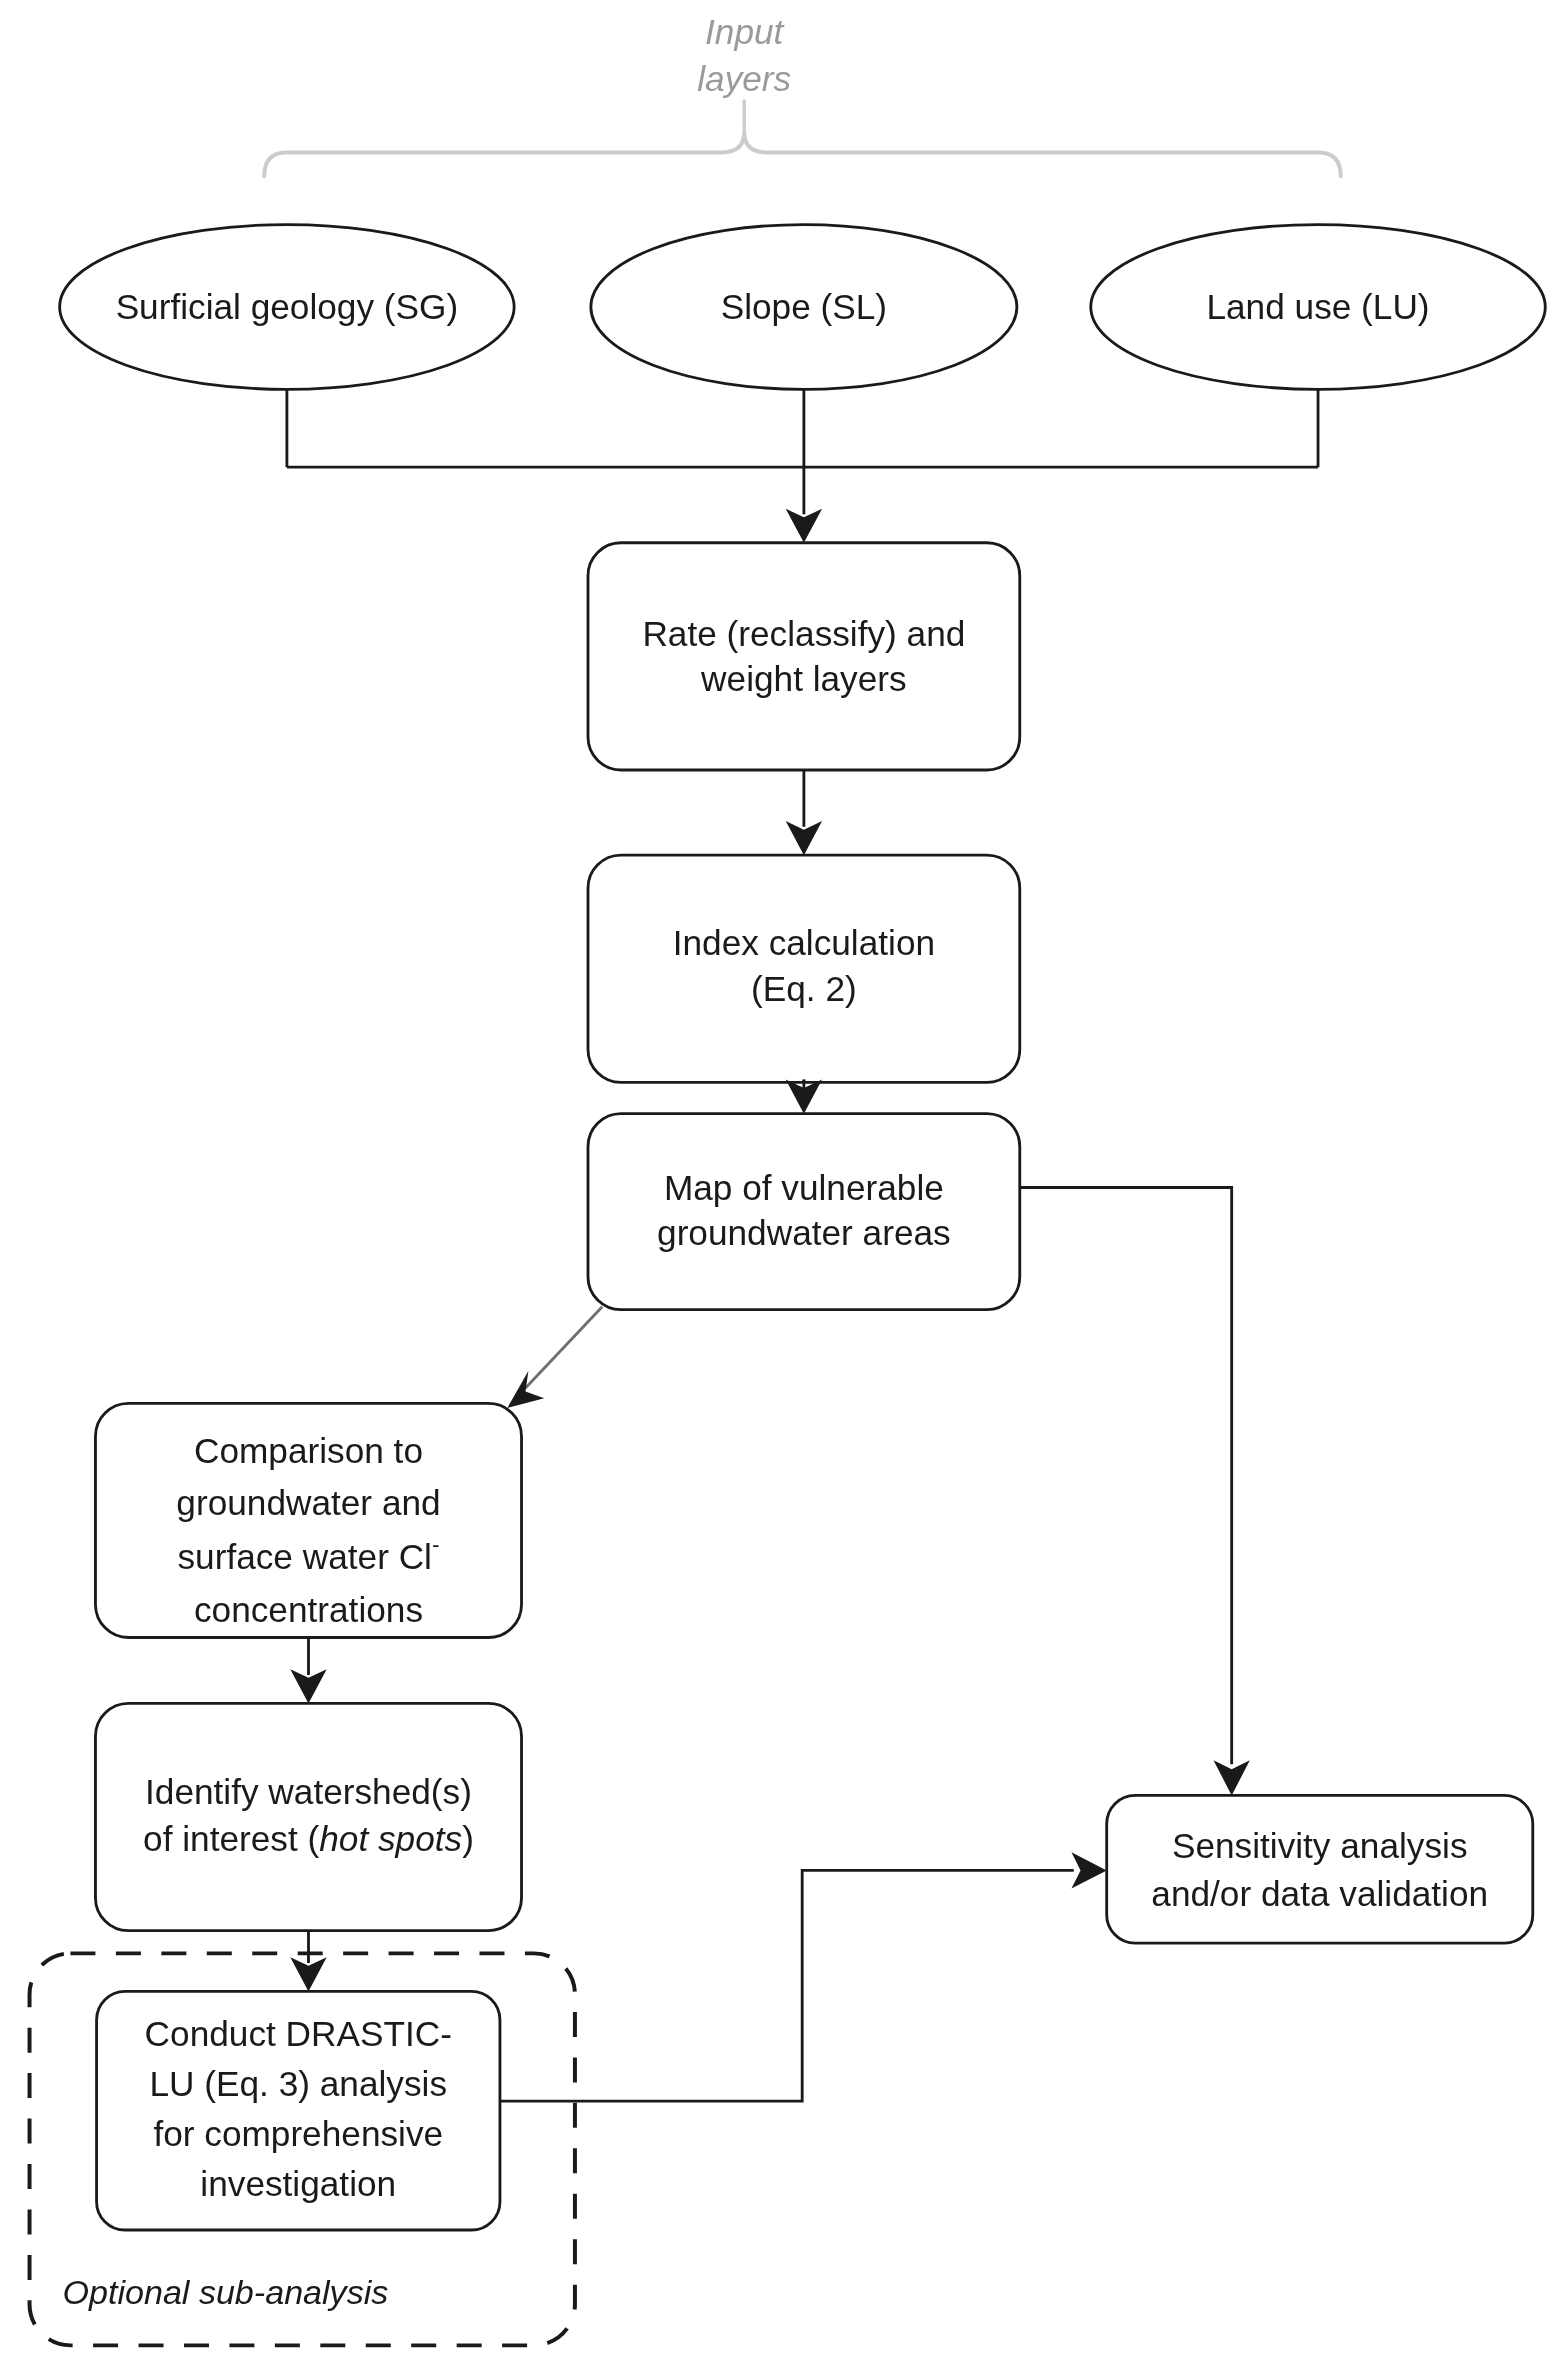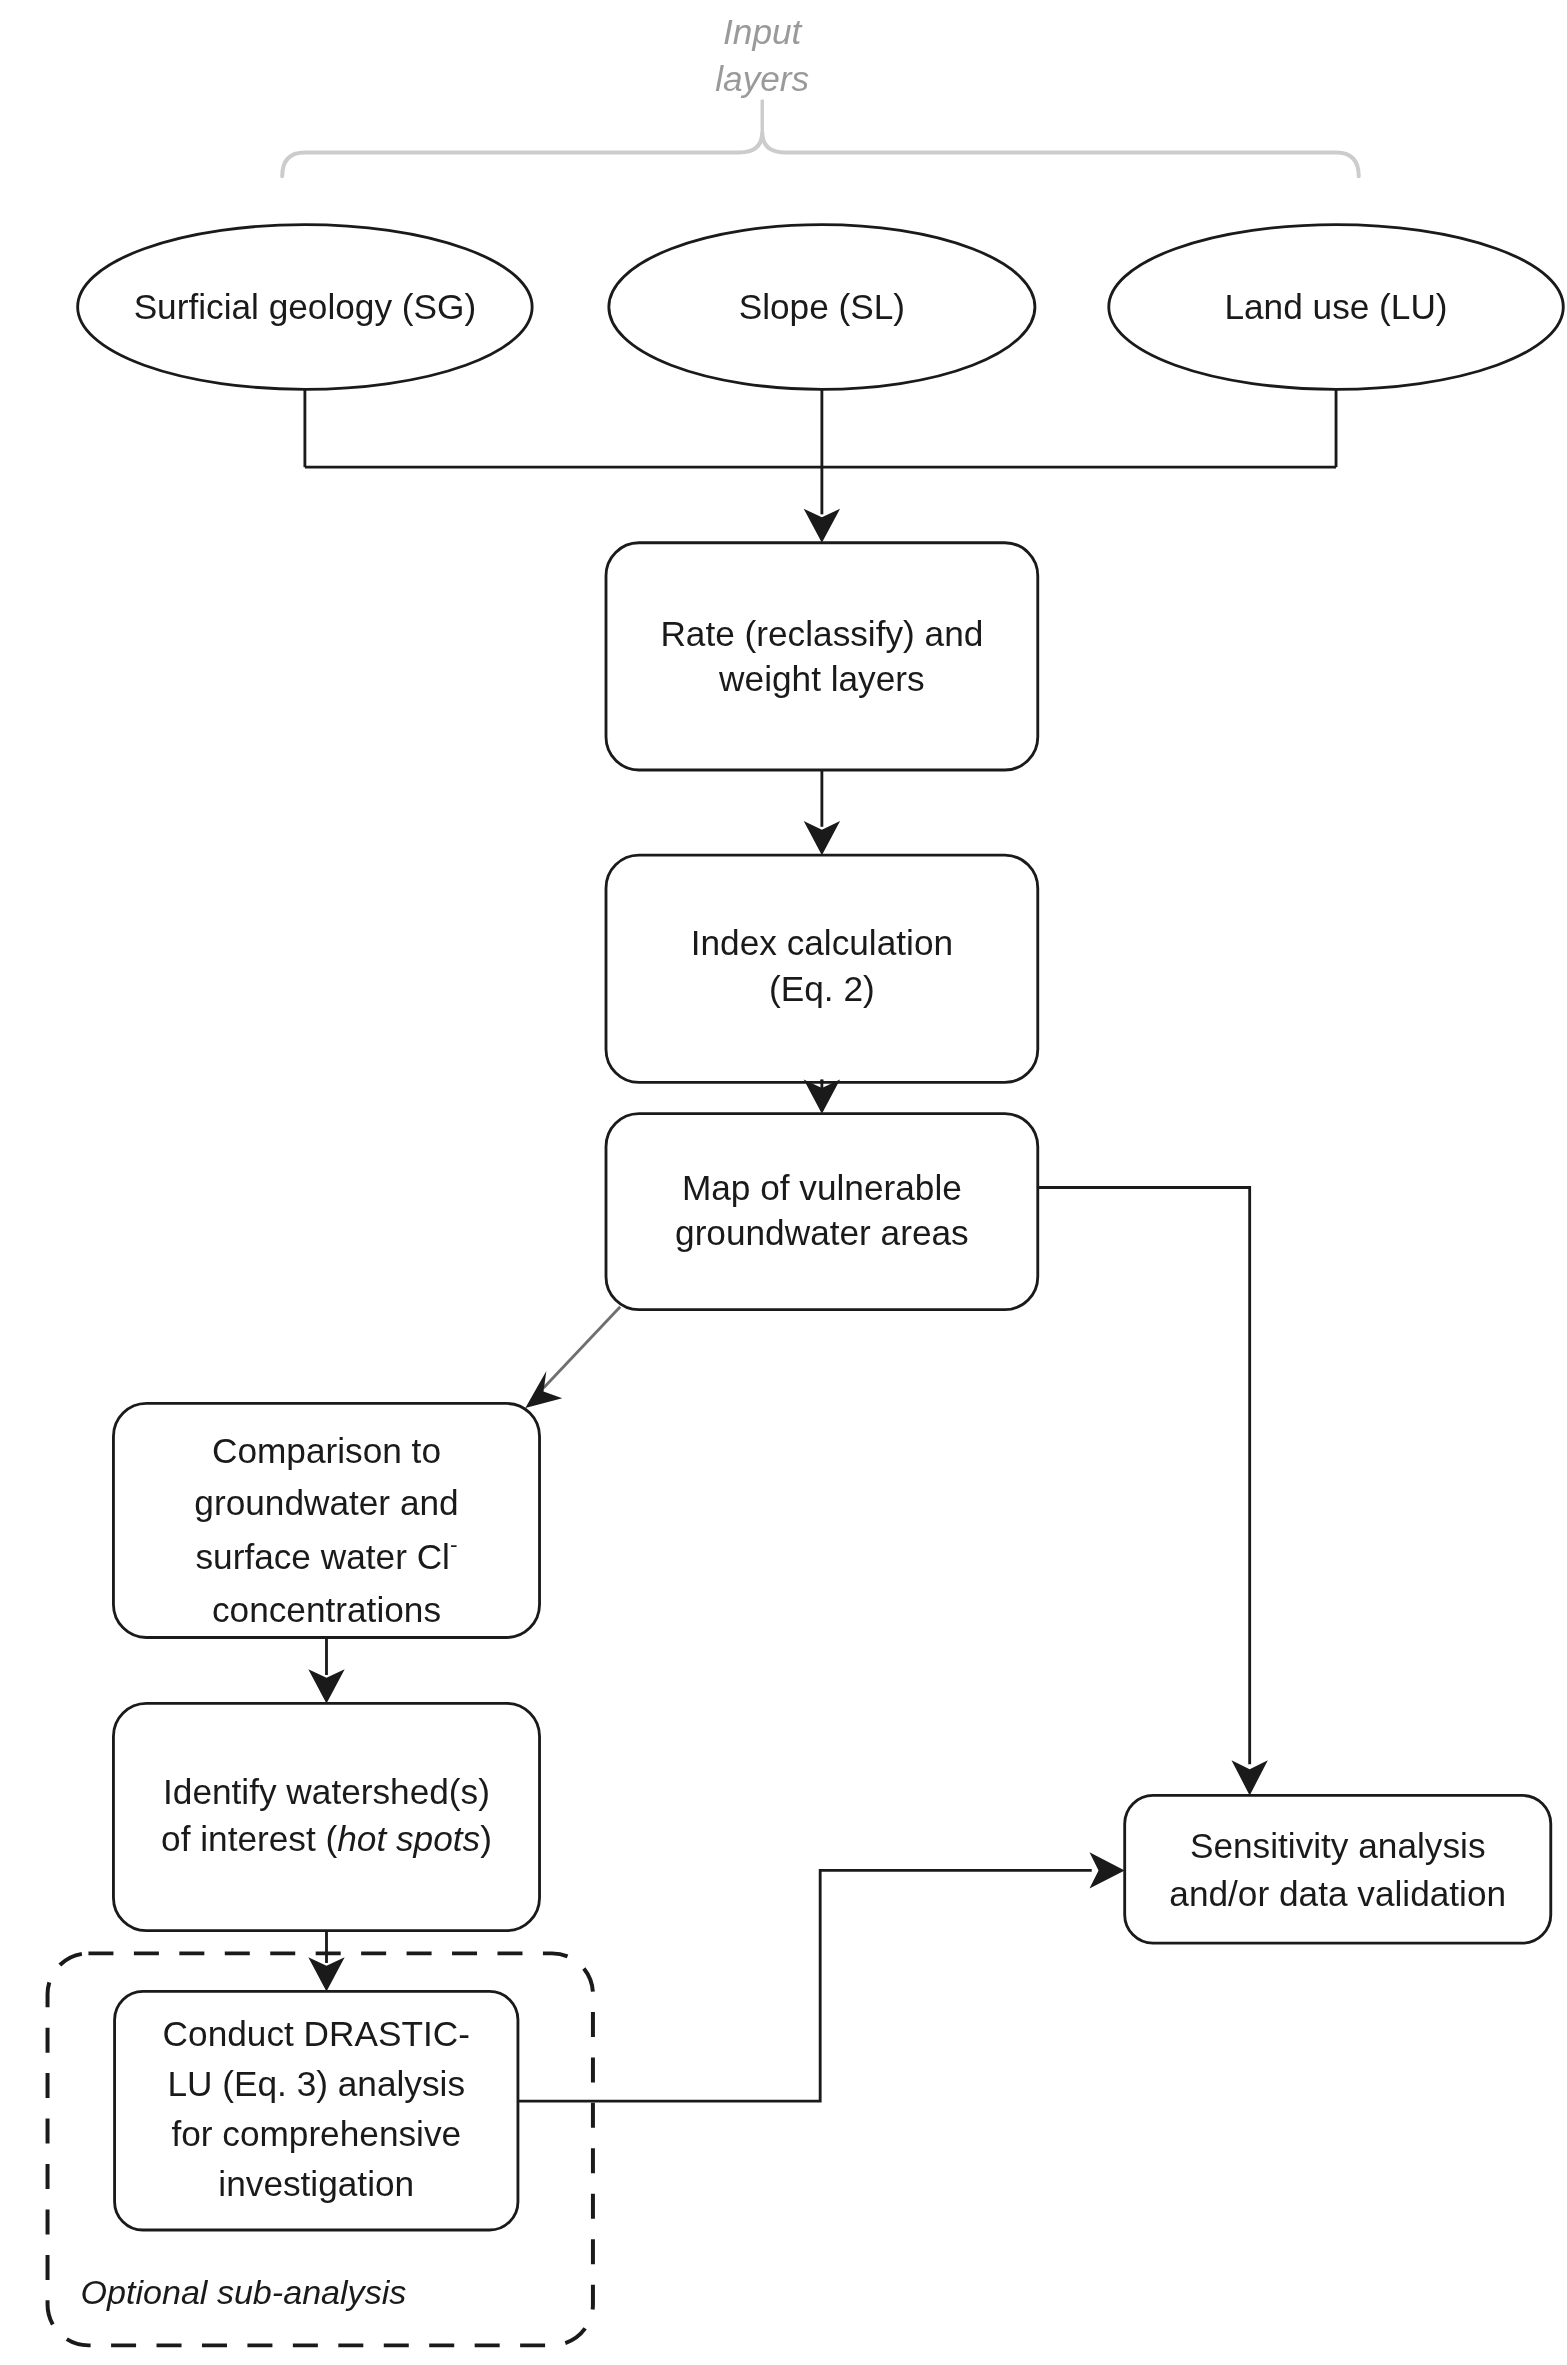--- a/index.html
+++ b/index.html
@@ -1,20 +1,20 @@
 <!DOCTYPE html>
 <html style="font-size:9px"><head>
 <meta charset="utf-8">
 <style>
   html,body{margin:0;padding:0;background:#ffffff;}
   body{
     font-family:"Liberation Sans","DejaVu Sans",sans-serif;
     width:1568px;height:2366px;overflow:hidden;position:relative;
   }
-  #stage{position:absolute;left:0;top:0;width:1320px;height:2366px;padding-left:18px;}
+  #stage{position:absolute;left:0;top:0;width:1320px;height:2366px;}
   svg{display:block;}
   .node-text{
     font-family:"Liberation Sans","DejaVu Sans",sans-serif;
     font-size:62px;
     fill:#1a1a1a;
     text-anchor:middle;
     dominant-baseline:middle;
   }
   .brace-label{
     font-family:"Liberation Sans","DejaVu Sans",sans-serif;

